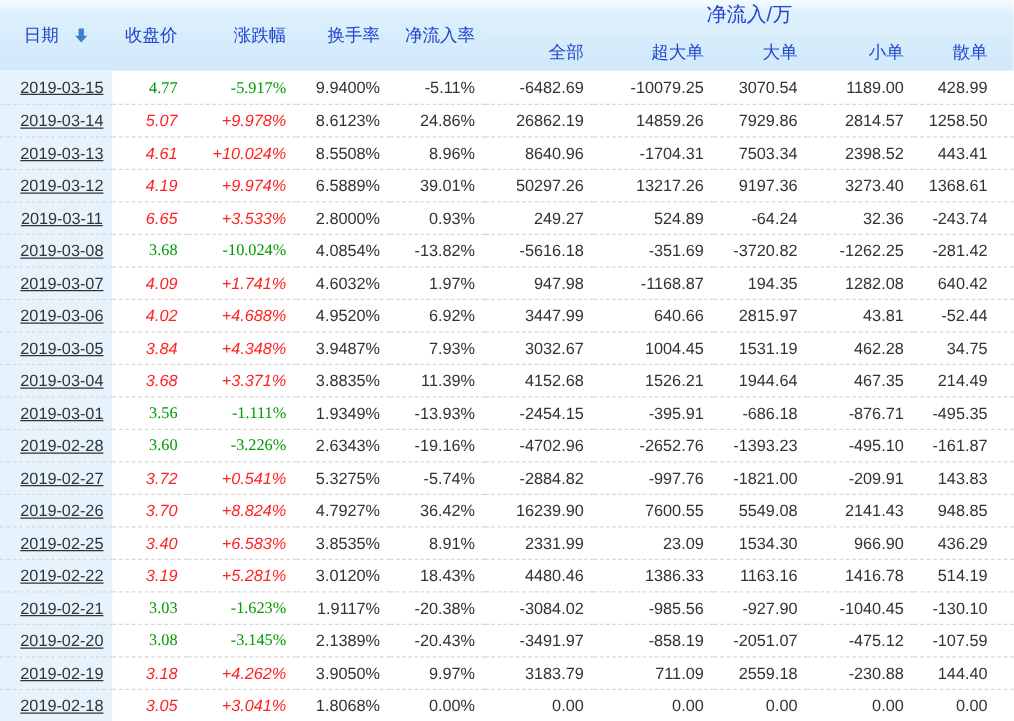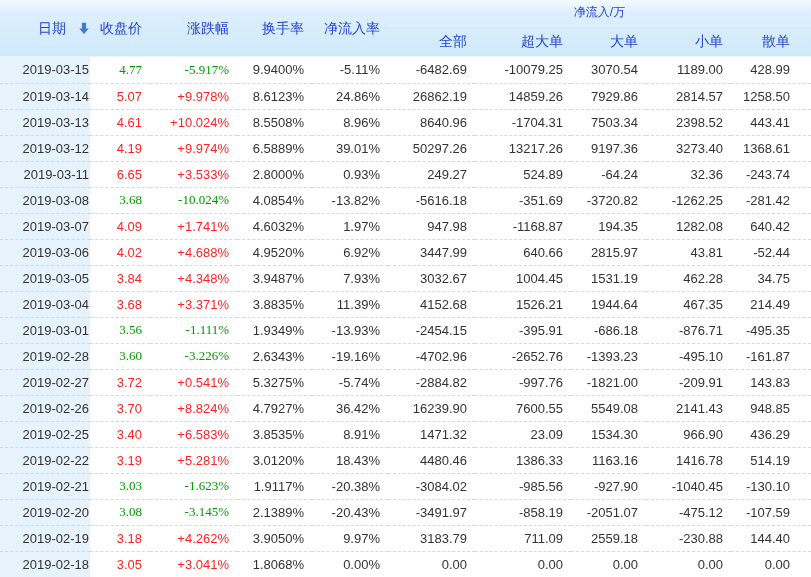--- a/index.html
+++ b/index.html
@@ -3,29 +3,29 @@
 <meta charset="utf-8">
 <style>
   html,body{margin:0;padding:0;background:#fff;}
   body{font-family:"Liberation Sans","DejaVu Sans",sans-serif;}
   .wrap{width:811px;height:577px;overflow:hidden;background:#fff;}
   table{width:811px;height:577px;border-collapse:collapse;table-layout:fixed;
         background:linear-gradient(180deg,#f4fbff 0px,#ddeffc 12px,#cfe9fb 56px,#ffffff 57px);}
   thead th{font-weight:normal;font-size:14px;color:var(--header-text,#2244cc);padding:0;}
   th.num,td.num{text-align:right;padding-right:8px;}
   th.last,td.last{padding-right:21px;}
-  th.group{height:25px;text-align:center;border-bottom:1px solid #e9f1f7;font-size:12px;}
+  th.group{height:25px;text-align:center;border-bottom:1px solid #e9f1f7;font-size:16px;}
   tr.sub-row th{height:31px;text-align:right;}
   .th-date{vertical-align:middle;}
-  .th-date .inner{display:flex;align-items:center;justify-content:flex-end;gap:12px;}
+  .th-date .inner{display:flex;align-items:center;justify-content:center;gap:12px;}
   .sort-icon{display:inline-flex;align-items:center;}
   tbody td{height:26px;box-sizing:border-box;border-bottom:1px dashed #d8d8d8;
            font-size:13px;color:#333;background:#fff;}
-  tbody td.date{background:var(--date-col-bg,#e7f3fc);text-align:right;padding-left:10px;color:#333;}
-  td.up{color:var(--up,#ff2222);}
+  tbody td.date{background:var(--date-col-bg,#e7f3fc);text-align:center;padding-left:10px;color:#333;text-decoration:underline;}
+  td.up{color:var(--up,#ff2222);font-style:italic;}
   td.down{color:var(--down,#009900);font-family:Liberation Serif, serif;}
 </style>
 </head>
 <body>
 
 <div class="wrap">
   <table>
     <colgroup>
       <col style="width:90px">
         <col style="width:60px">
@@ -232,21 +232,21 @@
     <td class="num">5549.08</td>
     <td class="num">2141.43</td>
     <td class="num last">948.85</td>
   </tr>
         <tr>
     <td class="date">2019-02-25</td>
     <td class="num up">3.40</td>
     <td class="num up">+6.583%</td>
     <td class="num">3.8535%</td>
     <td class="num">8.91%</td>
-    <td class="num">1471.32</td>
+    <td class="num">2331.99</td>
     <td class="num">23.09</td>
     <td class="num">1534.30</td>
     <td class="num">966.90</td>
     <td class="num last">436.29</td>
   </tr>
         <tr>
     <td class="date">2019-02-22</td>
     <td class="num up">3.19</td>
     <td class="num up">+5.281%</td>
     <td class="num">3.0120%</td>

